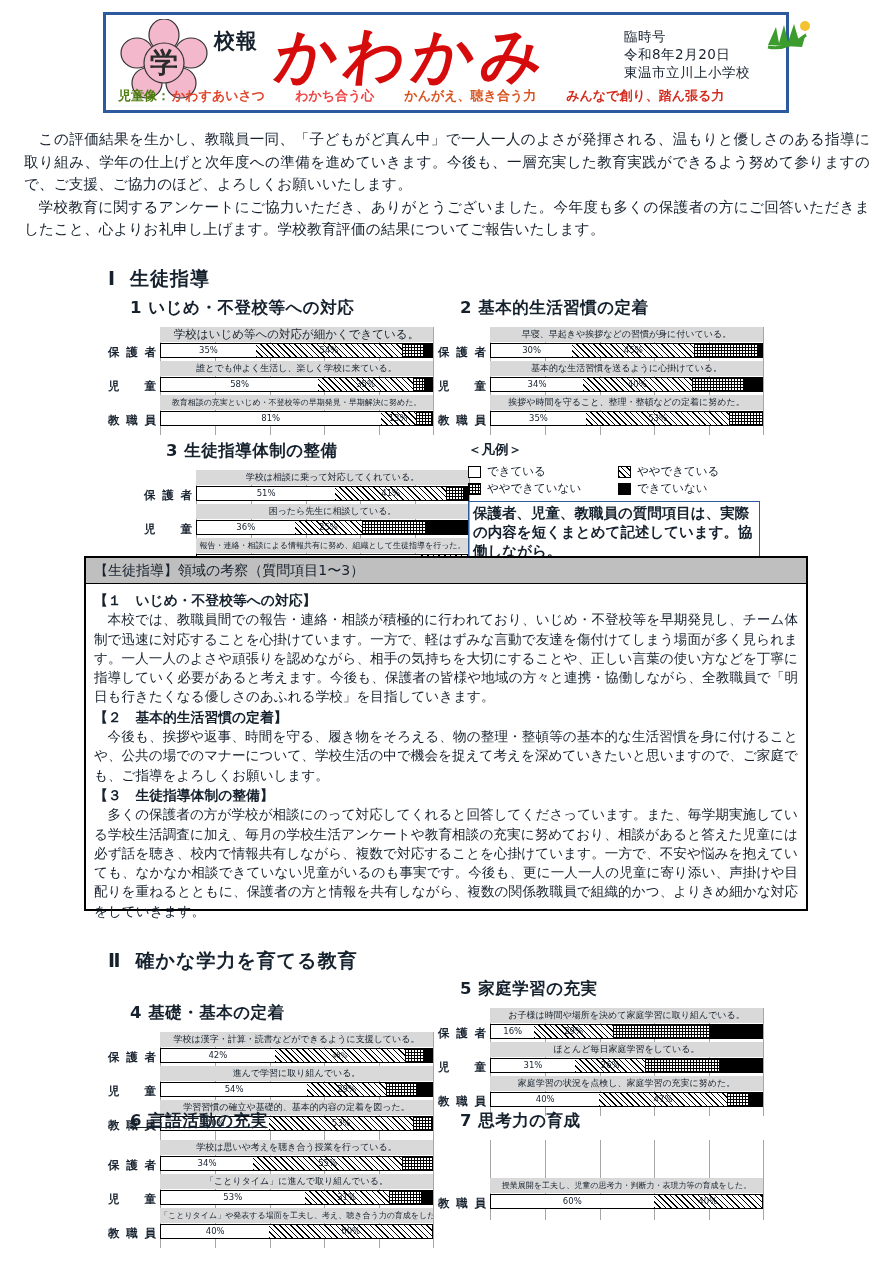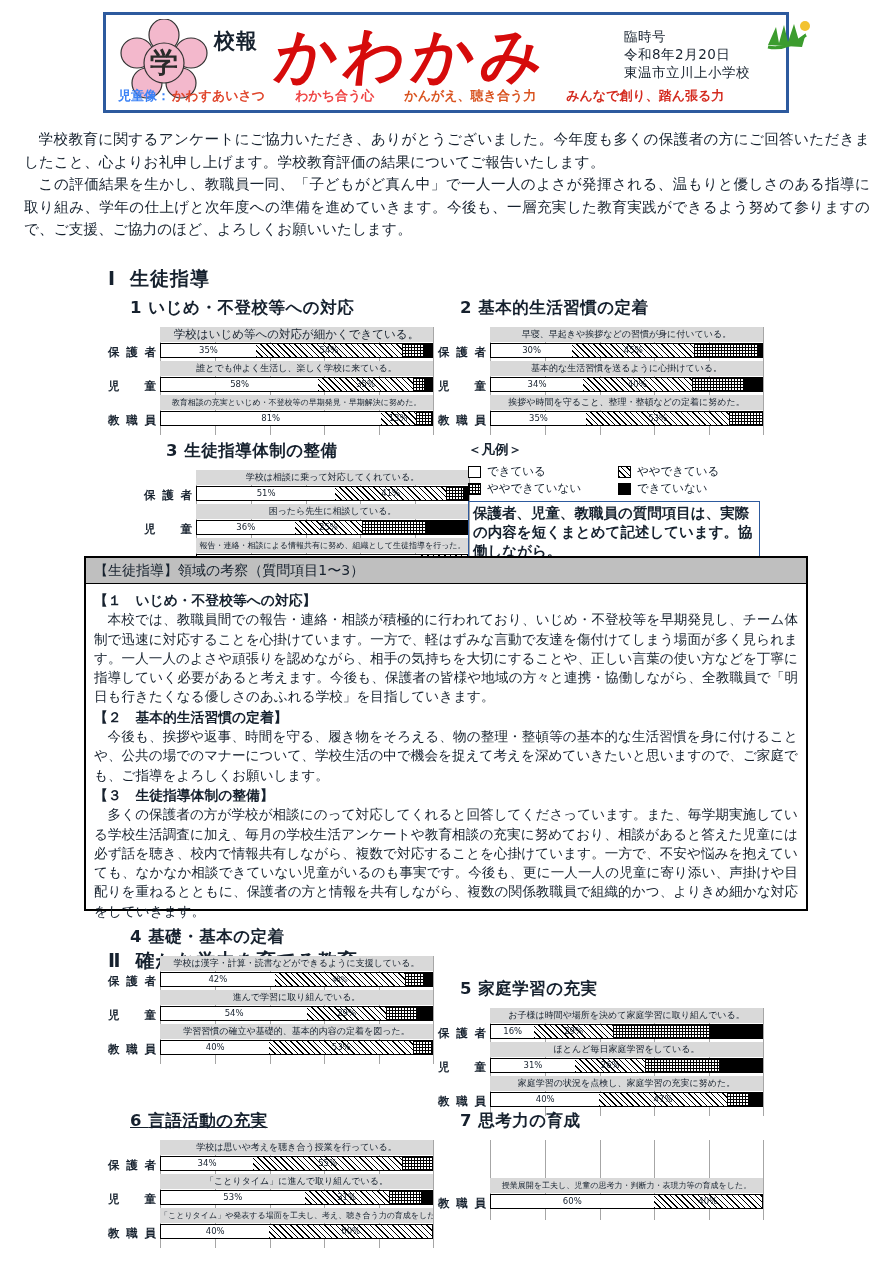--- a/index.html
+++ b/index.html
@@ -30,21 +30,21 @@
   }
   .issue{
     position:absolute;left:518px;top:12px;font-size:13.5px;line-height:18px;
     color:#16212e;letter-spacing:0.5px;white-space:nowrap;
   }
   .leaf{position:absolute;left:660px;top:6px;width:46px;height:30px;}
   .motto{
     position:absolute;left:12px;bottom:3px;width:672px;height:20px;
     font-size:13px;font-weight:bold;white-space:nowrap;
   }
-  .motto .lbl{color:#3b82f6;}
+  .motto .lbl{color:#4d7c0f;}
   .motto .m1{color:#e0462c;margin-left:2px;}
   .motto .m2{color:#ef4444;margin-left:30px;}
   .motto .m3{color:#d9531f;margin-left:30px;}
   .motto .m4{color:#d42b1f;margin-left:30px;}
 
   
   .intro{
     position:absolute;left:24px;top:128px;width:846px;
     font-size:14.6px;line-height:22.5px;letter-spacing:0.1px;
     text-align:justify;color:#16212e;
@@ -158,22 +158,22 @@
           <path d="M2 26 Q20 30 40 14" stroke="#3c9c2e" stroke-width="3" fill="none"></path>
         </svg>
       </div>
       <div class="motto">
         <span class="lbl">児童像：</span><span class="m1">かわすあいさつ</span><span class="m2">わかち合う心</span><span class="m3">かんがえ、聴き合う力</span><span class="m4">みんなで創り、踏ん張る力</span>
       </div>
     </div>
   </div>
 
   <div class="intro">
+    <p>この評価結果を生かし、教職員一同、「子どもがど真ん中」で一人一人のよさが発揮される、温もりと優しさのある指導に取り組み、学年の仕上げと次年度への準備を進めていきます。今後も、一層充実した教育実践ができるよう努めて参りますので、ご支援、ご協力のほど、よろしくお願いいたします。</p>
     <p>学校教育に関するアンケートにご協力いただき、ありがとうございました。今年度も多くの保護者の方にご回答いただきましたこと、心よりお礼申し上げます。学校教育評価の結果についてご報告いたします。</p>
-    <p>この評価結果を生かし、教職員一同、「子どもがど真ん中」で一人一人のよさが発揮される、温もりと優しさのある指導に取り組み、学年の仕上げと次年度への準備を進めていきます。今後も、一層充実した教育実践ができるよう努めて参りますので、ご支援、ご協力のほど、よろしくお願いいたします。</p>
   </div>
 
   <div class="sec-roman" style="left:108px;top:266px;">
     <span class="num">Ⅰ</span><span>生徒指導</span>
   </div>
   <div class="sec-roman" style="left:108px;top:948px;">
     <span class="num">Ⅱ</span><span>確かな学力を育てる教育</span>
   </div>
 
   <div id="charts-host">
@@ -292,21 +292,21 @@
           <div class="crow" style="position: absolute; left: 0px; top: 68px; width: 330px;">
             <div class="clabel">教職員</div>
             <div class="ctitle tiny">報告・連絡・相談による情報共有に努め、組織として生徒指導を行った。</div>
             <div class="bar">
               <div class="seg s1" style="width: 81%;">81%</div>
               <div class="seg s2" style="width: 19%;">19%</div>
             </div>
           </div>
         </div>
       </div>
-      <div class="chart" style="left: 108px; top: 926px; width: 330px;">
+      <div class="chart" style="left: 108px; top: 1002px; width: 330px;">
         <div class="sub-head" style="position: relative; left: 22px; margin-bottom: 8px;"><span>4 </span><span>基礎・基本の定着</span></div>
         <div style="position: relative; height: 114px;">
           <div class="axis" style="top: 0px; height: 108px;">
             <div class="tick" style="left: 20%;"></div>
             <div class="tick" style="left: 40%;"></div>
             <div class="tick" style="left: 60%;"></div>
             <div class="tick" style="left: 80%;"></div>
             <div class="tick" style="left: 100%;"></div>
           </div>
           <div class="crow" style="position: absolute; left: 0px; top: 0px; width: 330px;">

